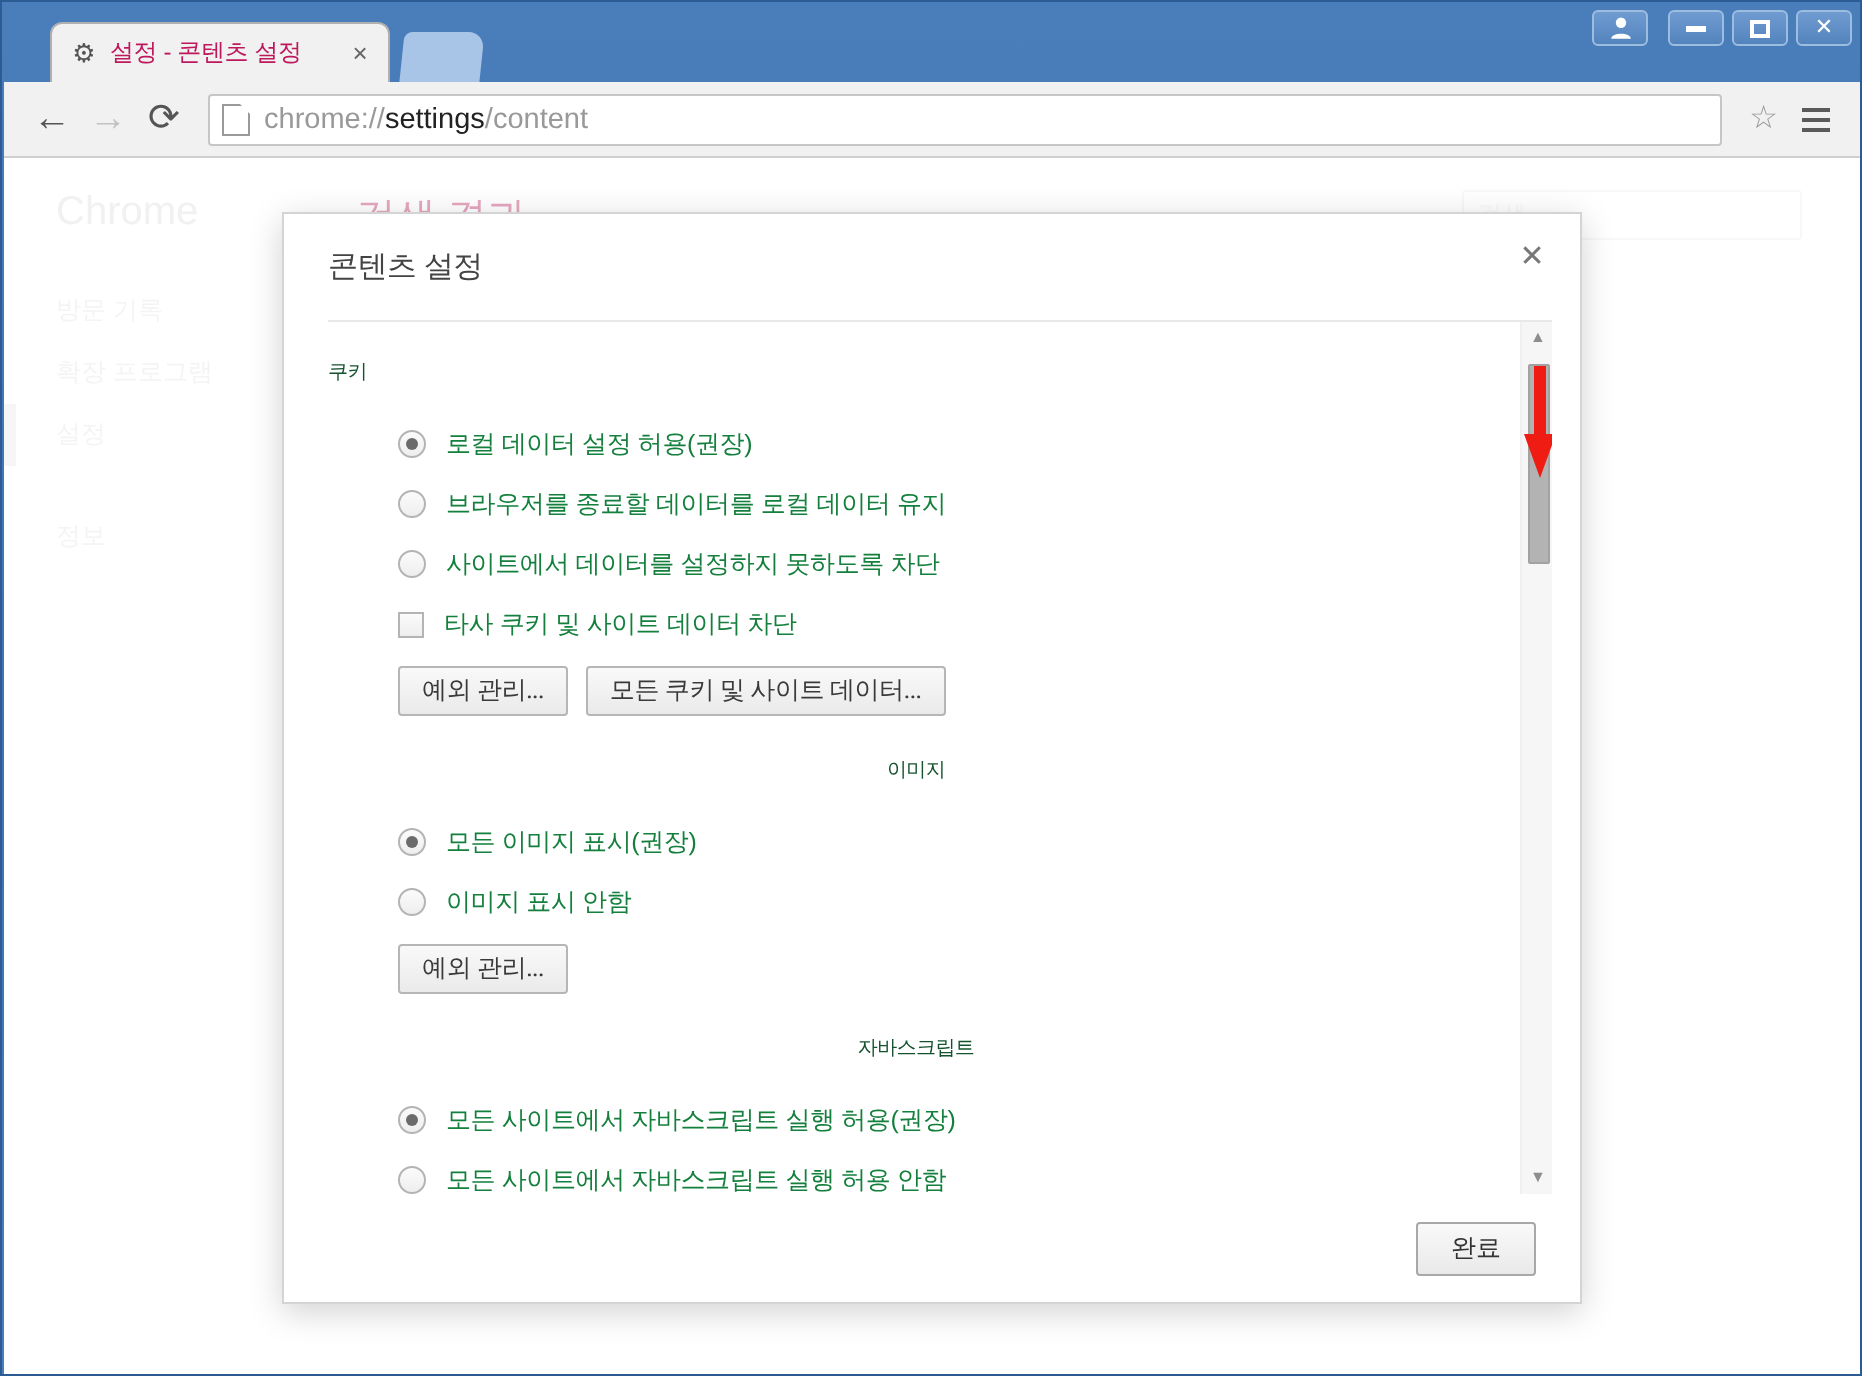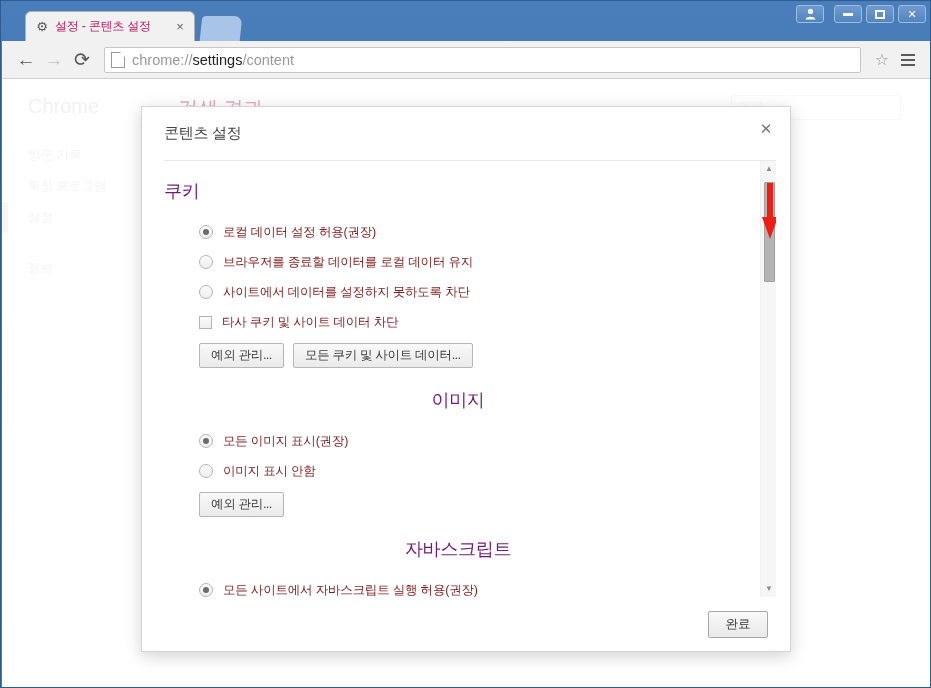--- a/index.html
+++ b/index.html
@@ -216,21 +216,21 @@
     border-top: 1px solid #e8e8e8;
   }
   #scroll-content {
     position: absolute; left: 0; top: 0;
     right: 24px; bottom: 0;
     padding-top: 18px;
     overflow: hidden;
   }
   .section { margin-bottom: 6px; }
   .section-title {
-    font-size: 18px; color: #701a75;
+    font-size: 10px; color: #14532d;
     margin-bottom: 14px;
     letter-spacing: -0.3px;
   }
   .section + .section .section-title { margin-top: 16px; text-align: center; }
   .opt-row {
     display: flex; align-items: center;
     padding: 0 0 0 35px;
     height: 30px;
   }
   .radio {
@@ -250,21 +250,21 @@
     background: #6b6b6b;
   }
   .checkbox {
     width: 13px; height: 13px;
     border: 1px solid #b4b4b4;
     background: linear-gradient(180deg, #fbfbfb, #eeeeee);
     flex: none;
     margin-right: 10px;
   }
   .opt-label {
-    font-size: 12.5px; color: #7f1d1d;
+    font-size: 12.5px; color: #15803d;
     letter-spacing: -0.2px;
     white-space: nowrap;
   }
   .btn-row {
     display: flex; gap: 9px;
     padding: 6px 0 4px 35px;
   }
   .gbtn {
     height: 25px;
     padding: 0 11px;

